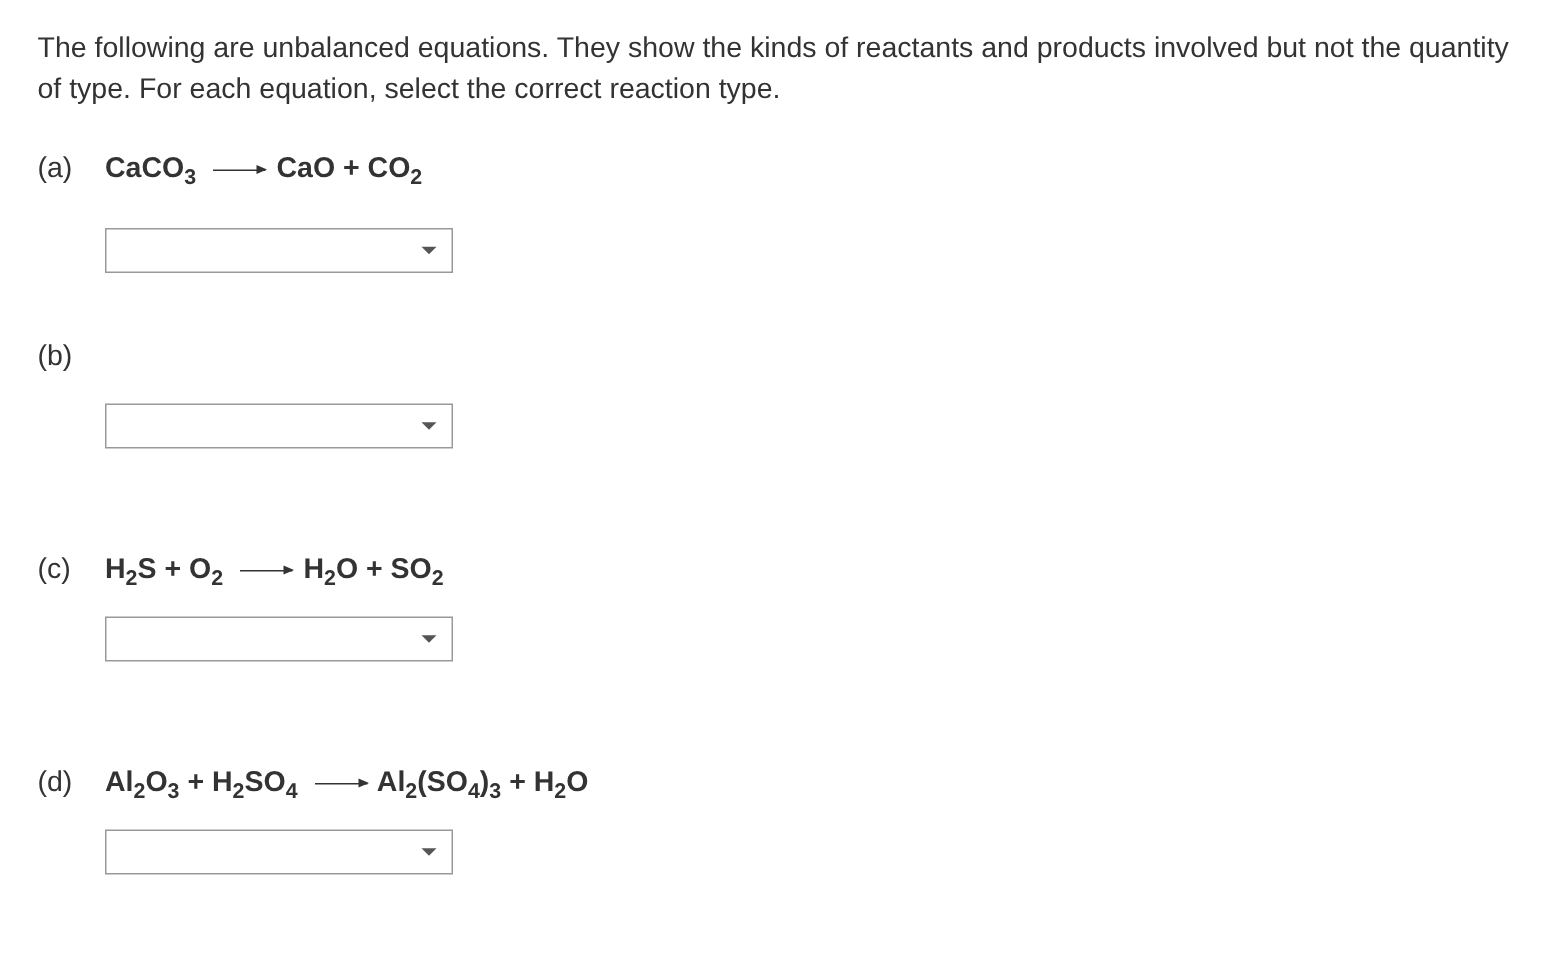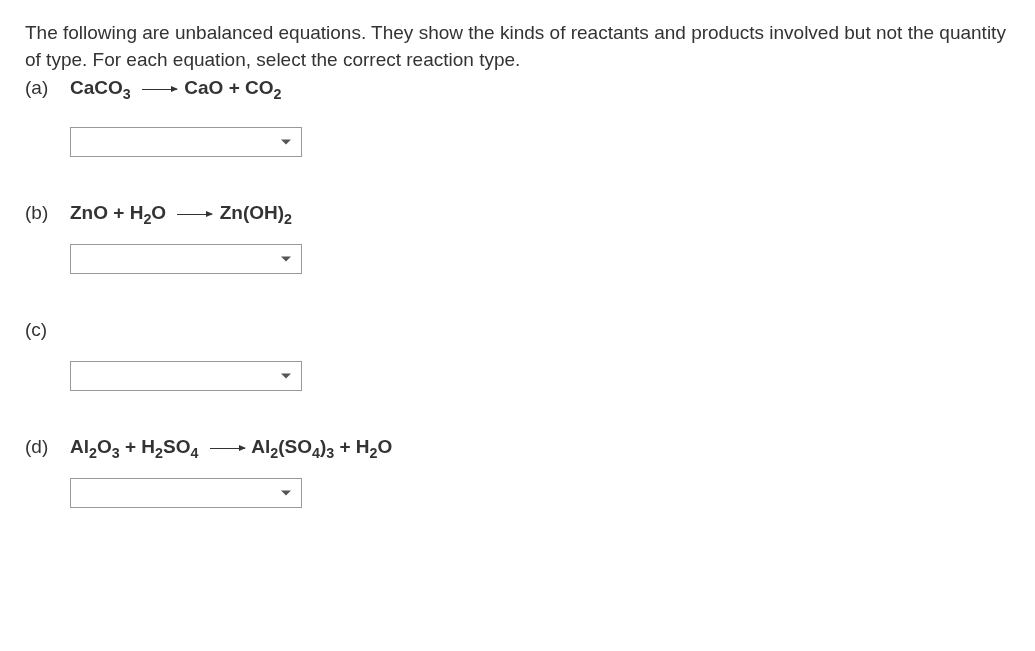--- a/index.html
+++ b/index.html
@@ -26,20 +26,21 @@
       align-items: baseline;
       margin-bottom: 20px;
     }
     .question-label {
       width: 45px;
       flex-shrink: 0;
     }
     .equation {
       font-weight: bold;
       font-family: Verdana, Geneva, sans-serif;
+      margin-top: 25px;
     }
     .arrow {
       display: inline-block;
       width: 35px;
       height: 1px;
       background: #333;
       vertical-align: middle;
       margin: 0 2px 0 6px;
       position: relative;
     }
@@ -100,37 +101,37 @@
     <div class="dropdown">
       <span></span>
       <span class="dropdown-arrow"></span>
     </div>
   </div>
 </div>
 
 <div class="question-block">
   <div class="question-row">
     <span class="question-label">(b)</span>
-    <span class="equation">
-      <span>ZnO</span> + <span>H</span><sub>2</sub><span>O</span>
-      <span class="arrow"></span>
-      <span>Zn(OH)</span><sub>2</sub>
-    </span>
   </div>
   <div class="dropdown-wrap">
     <div class="dropdown">
       <span></span>
       <span class="dropdown-arrow"></span>
     </div>
   </div>
 </div>
 
 <div class="question-block">
   <div class="question-row">
     <span class="question-label">(c)</span>
+    <span class="equation">
+      <span>H</span><sub>2</sub><span>S</span> + <span>O</span><sub>2</sub>
+      <span class="arrow"></span>
+      <span>H</span><sub>2</sub><span>O</span> + <span>SO</span><sub>2</sub>
+    </span>
   </div>
   <div class="dropdown-wrap">
     <div class="dropdown">
       <span></span>
       <span class="dropdown-arrow"></span>
     </div>
   </div>
 </div>
 
 <div class="question-block" style="margin-bottom:0;">

